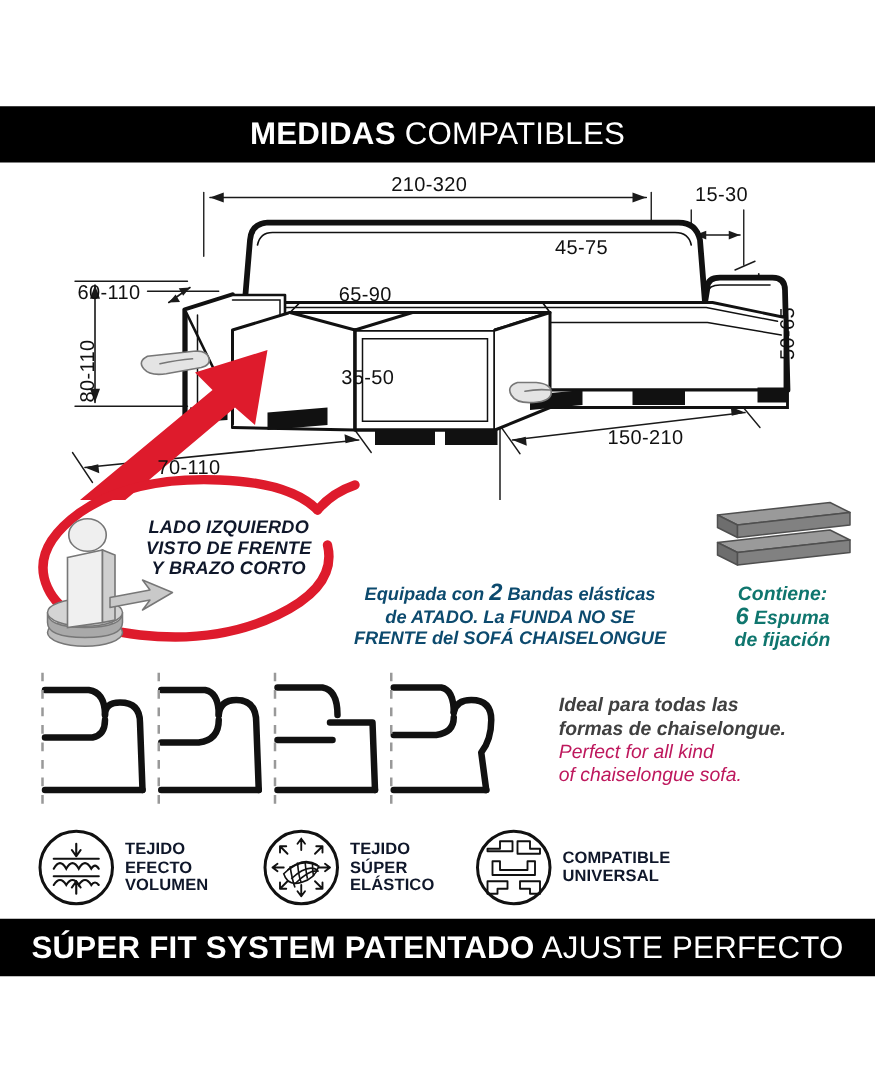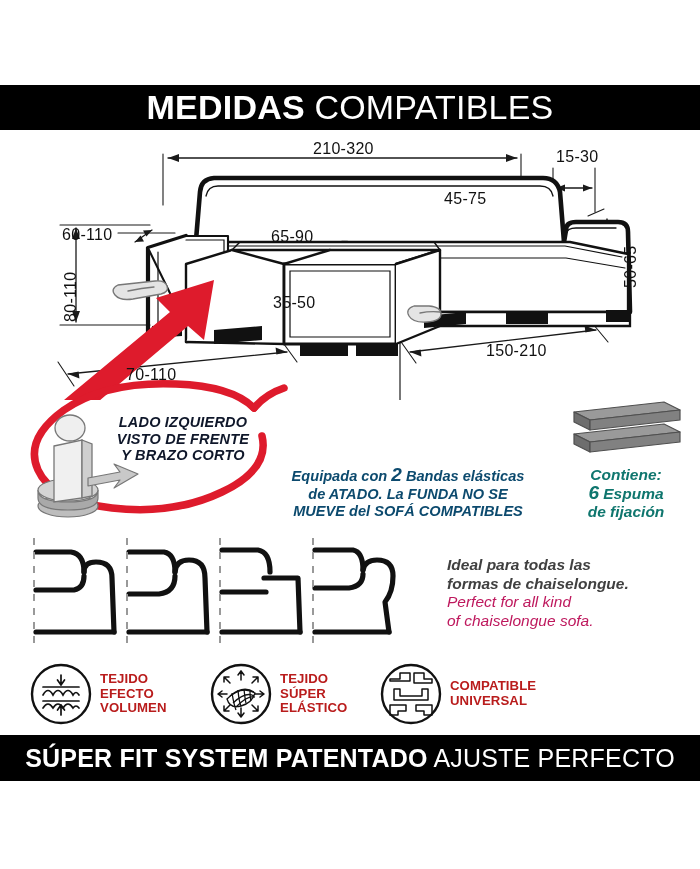--- a/index.html
+++ b/index.html
@@ -4,21 +4,21 @@
 <style>
   html,body{margin:0;padding:0;background:#fff;}
   body{width:700px;height:869px;font-family:"Liberation Sans",sans-serif;color:#000;overflow:hidden;}
   .page{position:relative;width:700px;height:869px;background:#fff;}
 
   
   .banner{position:absolute;left:0;width:700px;background:#000;display:flex;align-items:center;justify-content:center;}
   .banner-top{top:85px;height:45px;}
   .banner-bottom{top:735px;height:46px;}
   .banner-text{white-space:nowrap;color:#fff;letter-spacing:.2px;}
-  .banner-top .banner-text{font-size:34px;}
+  .banner-top .banner-text{font-size:25px;}
   .banner-bottom .banner-text{font-size:25px;}
   .bn-bold{font-weight:bold;}
   .bn-reg{font-weight:normal;}
 
   
   .diagram{position:absolute;left:0;top:130px;width:700px;height:270px;}
   .diagram svg{display:block;}
 
   
   .dim{position:absolute;font-size:16px;font-weight:normal;color:#111;white-space:nowrap;letter-spacing:.3px;}
@@ -42,21 +42,21 @@
   
   .shapes{position:absolute;left:26px;top:538px;width:400px;height:110px;}
   .ideal{position:absolute;left:447px;top:556px;width:230px;}
   .ideal .b{font-weight:bold;font-style:italic;font-size:15.5px;line-height:18.5px;color:#404040;}
   .ideal .r{font-weight:normal;font-style:italic;font-size:15.5px;line-height:18.5px;color:#be185d;}
 
   
   .features{position:absolute;left:30px;top:658px;width:645px;height:72px;display:flex;align-items:center;}
   .feature{display:flex;align-items:center;}
   .feature .lbl{margin-left:8px;font-weight:bold;font-size:13.2px;line-height:14.6px;
-    letter-spacing:.1px;color:#b91c1c;white-space:nowrap;}
+    letter-spacing:.1px;color:#0f172a;white-space:nowrap;}
   .f1{width:180px;} .f2{width:160px;} .f3{width:170px;} .f4{width:auto;}
 </style>
 </head>
 <body>
 
 <div class="page">
 
   <div class="banner banner-top">
     <div class="banner-text"><span class="bn-bold">MEDIDAS</span> <span class="bn-reg">COMPATIBLES</span></div>
   </div>
@@ -208,21 +208,21 @@
     <div class="callout-text">
       <div>LADO IZQUIERDO</div>
       <div>VISTO DE FRENTE</div>
       <div>Y BRAZO CORTO</div>
     </div>
   </div>
 
   <div class="mid-text">
     <div><span>Equipada con</span> <span class="big">2</span> <span>Bandas elásticas</span></div>
     <div>de ATADO. La FUNDA NO SE</div>
-    <div>MUEVE del SOFÁ COMPATIBLES</div>
+    <div>FRENTE del SOFÁ CHAISELONGUE</div>
   </div>
 
   <div class="contains">
     <svg width="132" height="60" viewBox="0 0 132 60">
       <g stroke="#4f4f4f" stroke-width="1.2" stroke-linejoin="round">
         <path d="M14 12 L104 2 L120 10 L30 20 Z" fill="#9a9a9a"></path>
         <path d="M14 12 L30 20 L30 30 L14 22 Z" fill="#6e6e6e"></path>
         <path d="M30 20 L120 10 L120 20 L30 30 Z" fill="#818181"></path>
         <path d="M14 34 L104 24 L120 32 L30 42 Z" fill="#9a9a9a"></path>
         <path d="M14 34 L30 42 L30 52 L14 44 Z" fill="#6e6e6e"></path>

